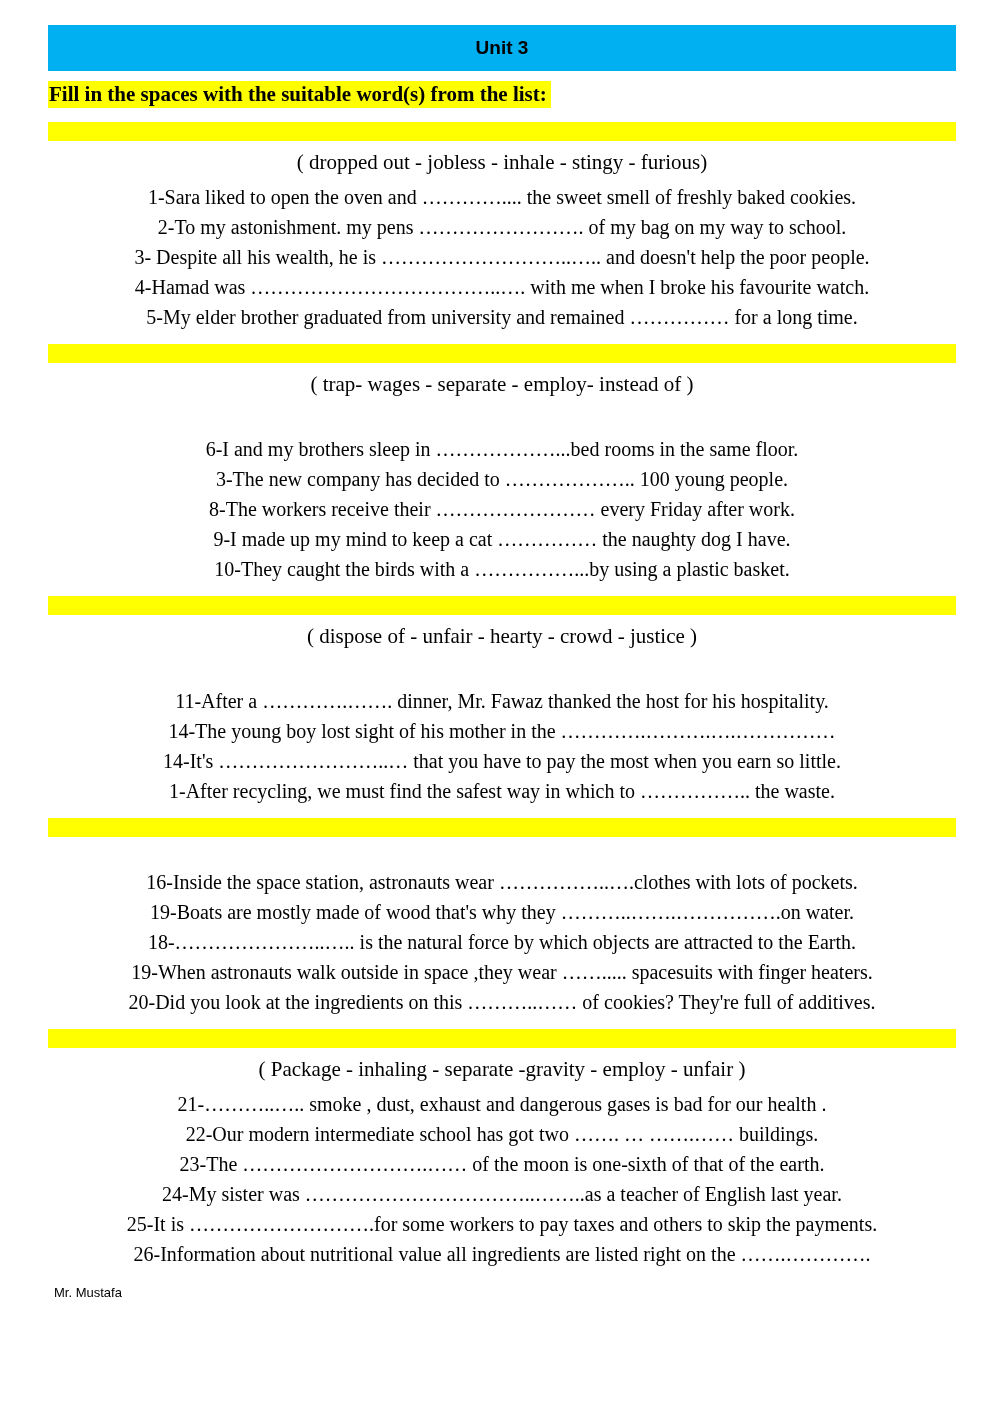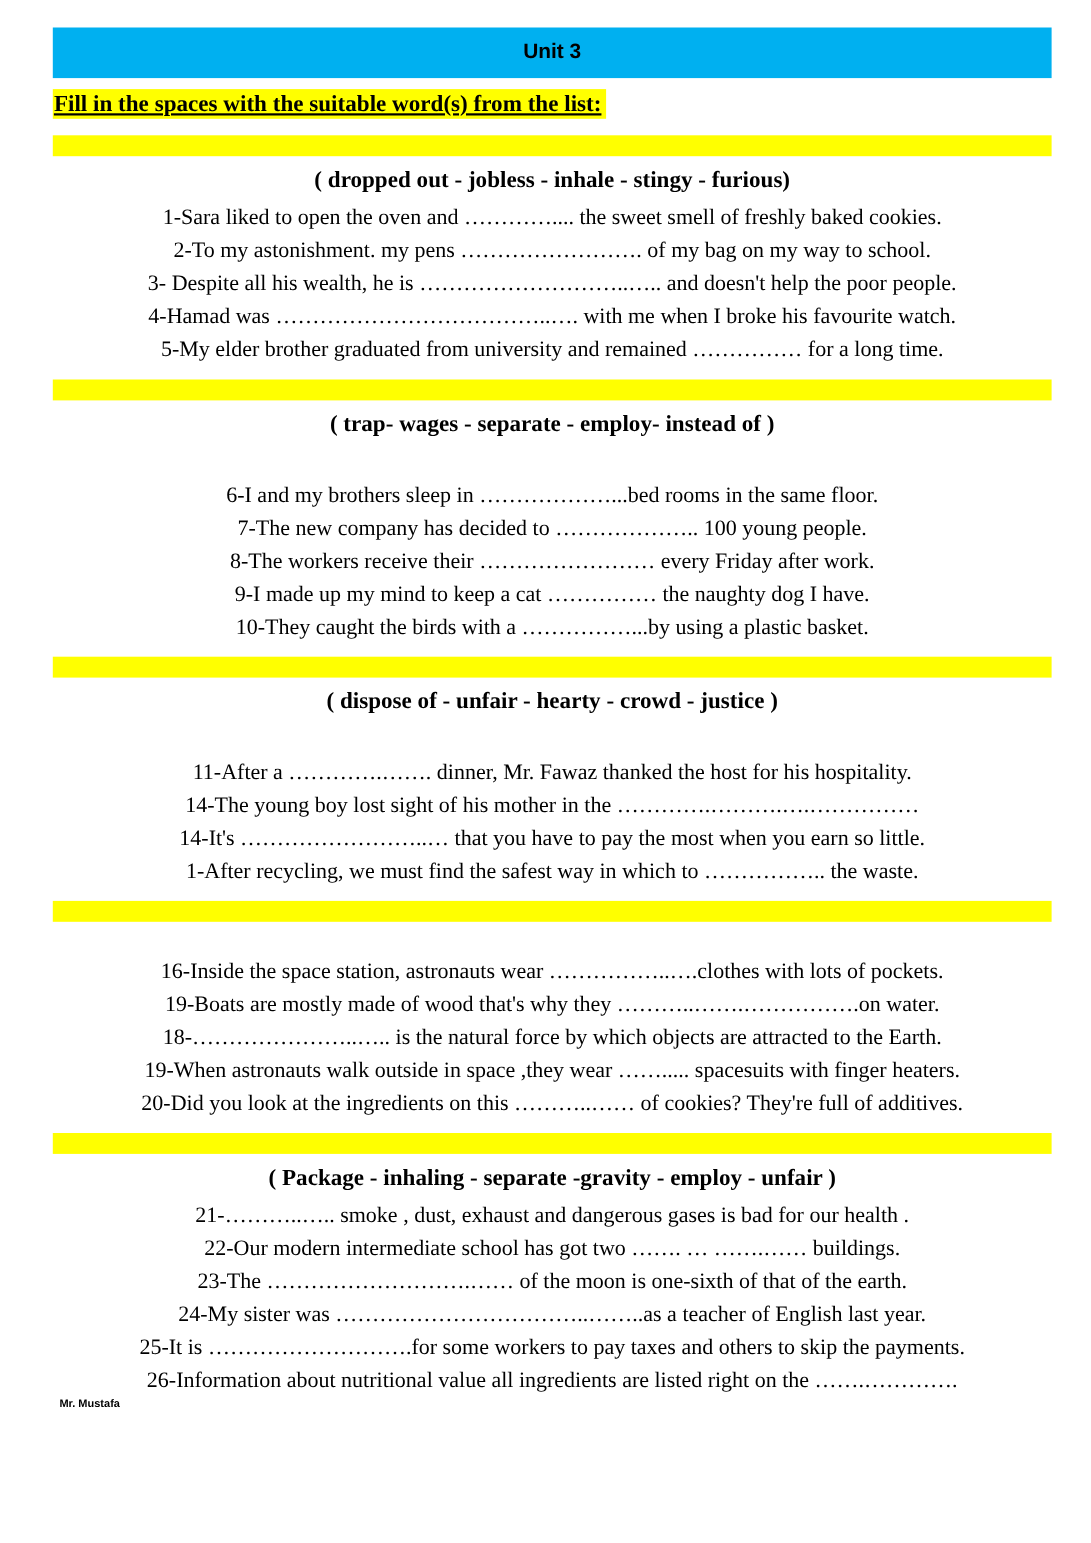--- a/index.html
+++ b/index.html
@@ -31,51 +31,50 @@
     color: #000000;
   }
   .instruction-row {
     margin-top: 9px;
     line-height: 28px;
   }
   .instruction {
     background: #ffff00;
     font-weight: bold;
     font-size: 21px;
-    text-decoration: underline;
     padding: 1px 4px 2px 1px;
   }
   .yellow-bar {
     background: #ffff00;
     height: 19px;
     margin-top: 12px;
   }
   .word-list {
     margin: 7px 0 6px 0;
     text-align: center;
-    font-weight: bold;
+    font-weight: normal;
     font-size: 21px;
     line-height: 28px;
     font-family: "Liberation Serif", serif;
   }
   .blank-line { height: 30px; }
   .q {
     margin: 0;
     font-size: 20px;
     line-height: 30px;
     white-space: nowrap;
     overflow: hidden;
     text-align: center;
   }
   .exercise { margin: 0; }
   .footer {
-    margin-top: 1px;
+    margin-top: 16px;
     font-family: "Liberation Sans", sans-serif;
-    font-weight: bold;
-    font-size: 10px;
+    font-weight: normal;
+    font-size: 13px;
     padding-left: 6px;
   }
 </style>
 </head>
 <body>
 
 <div class="page">
 
   <header class="title-bar">
     <span class="title-text">Unit 3</span>
@@ -93,21 +92,21 @@
     <p class="q">3- Despite all his wealth, he is ………………………..….. and doesn't help the poor people.</p>
     <p class="q">4-Hamad  was ………………………………..…. with me when I broke his favourite watch.</p>
     <p class="q">5-My elder brother graduated from university and remained …………… for a long time.</p>
   </section>
 
   <section class="exercise">
     <div class="yellow-bar"></div>
     <h2 class="word-list">(  trap-  wages -  separate - employ-  instead of     )</h2>
     <div class="blank-line"></div>
     <p class="q">6-I and my brothers sleep in ………………...bed rooms in the same floor.</p>
-    <p class="q">7-The new  company  has decided to  ……………….. 100 young people.</p>
+    <p class="q">3-The new  company  has decided to  ……………….. 100 young people.</p>
     <p class="q">8-The workers receive their …………………… every Friday after work.</p>
     <p class="q">9-I made up my mind  to keep a cat …………… the naughty dog I have.</p>
     <p class="q">10-They caught the birds with a ……………...by using a plastic basket.</p>
   </section>
 
   <section class="exercise">
     <div class="yellow-bar"></div>
     <h2 class="word-list">(  dispose of  -  unfair   -  hearty  -  crowd  -  justice    )</h2>
     <div class="blank-line"></div>
     <p class="q">11-After a ………….……. dinner, Mr. Fawaz  thanked the host for his hospitality.</p>

